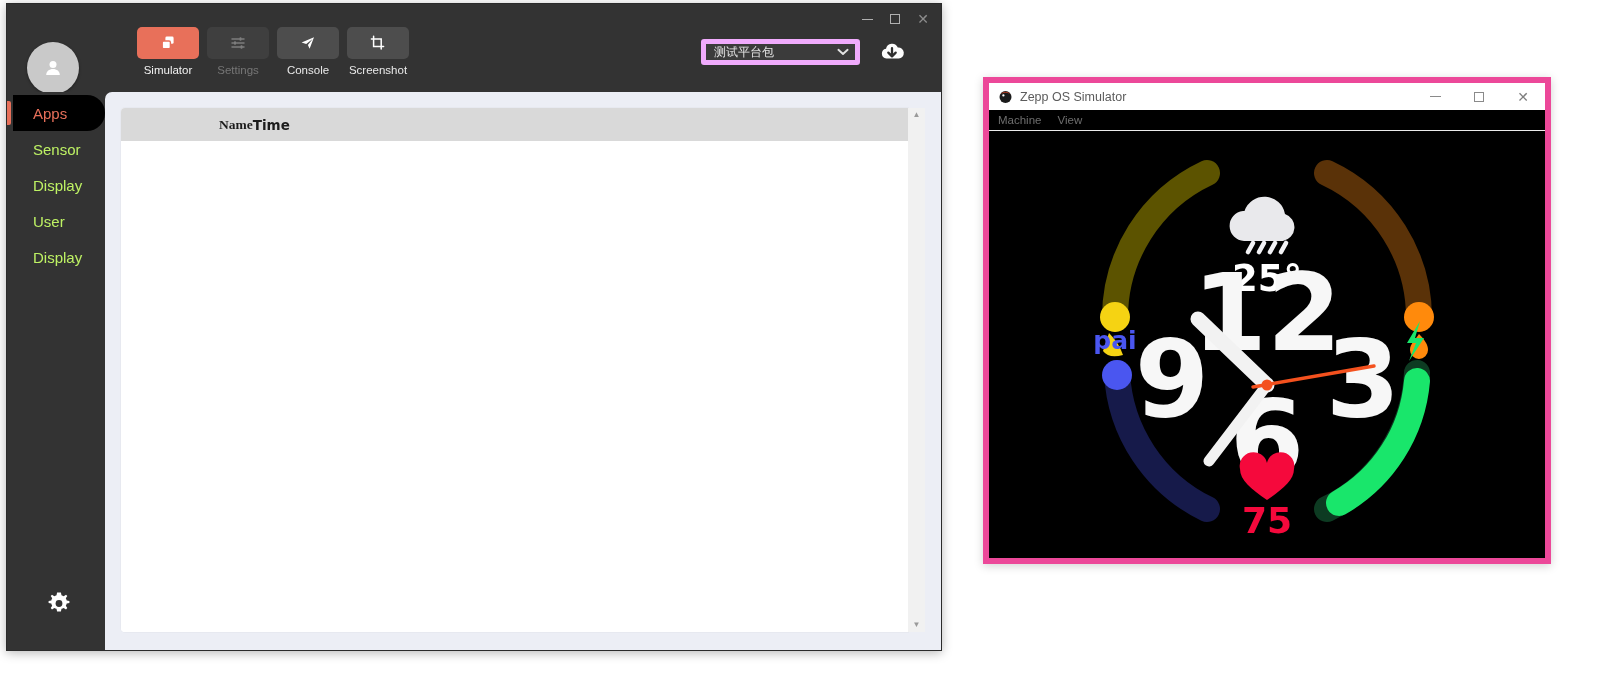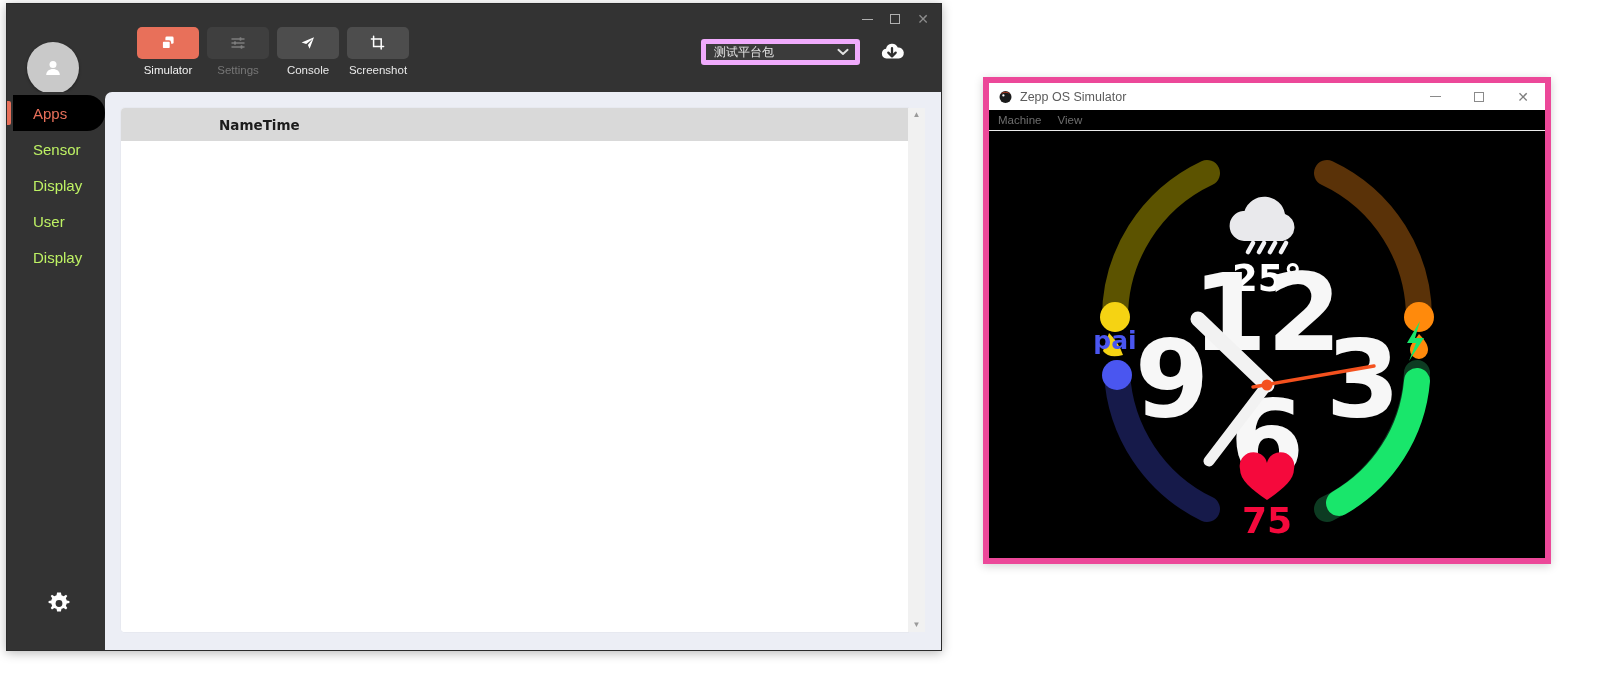--- a/index.html
+++ b/index.html
@@ -102,21 +102,21 @@
     display:flex; flex-direction:column; overflow:hidden;
     box-shadow:0 0 0 1px rgba(0,0,0,.02);
   }
   #table-header {
     height:33px; background:#d9d9d9; display:flex; align-items:center;
     flex:0 0 33px;
   }
   #table-header .col {
     font-size:13.5px; font-weight:bold; color:#1c1c1c; font-family:"DejaVu Sans", sans-serif;
   }
-  #table-header .col.name { margin-left:98px; }
+  #table-header .col.name { margin-left:98px;font-family:Liberation Serif, serif; }
   #table-header .col.time { }
   #table-rows { flex:1; background:#fff; }
   #vscroll {
     width:17px; flex:0 0 17px; background:#f1f1f1;
     display:flex; flex-direction:column; justify-content:space-between;
     align-items:center; padding:3px 0; margin-right:16px;
   }
   .scroll-arrow { color:#9a9a9a; font-size:8px; line-height:1; }
 
   

